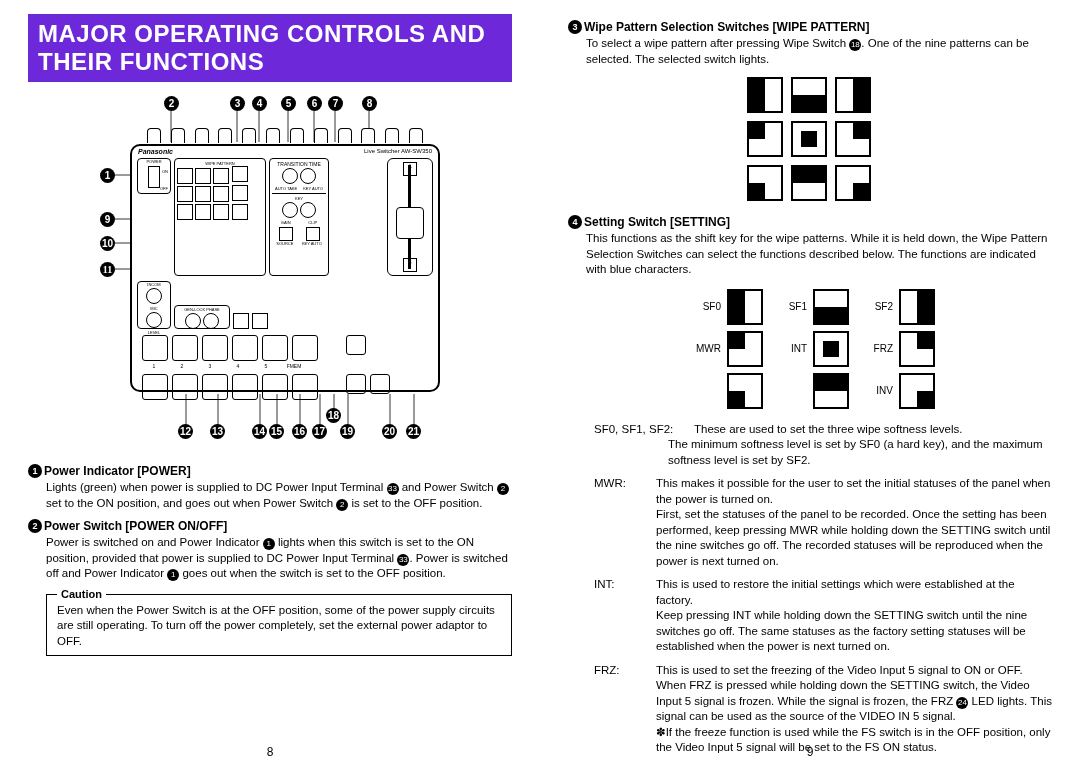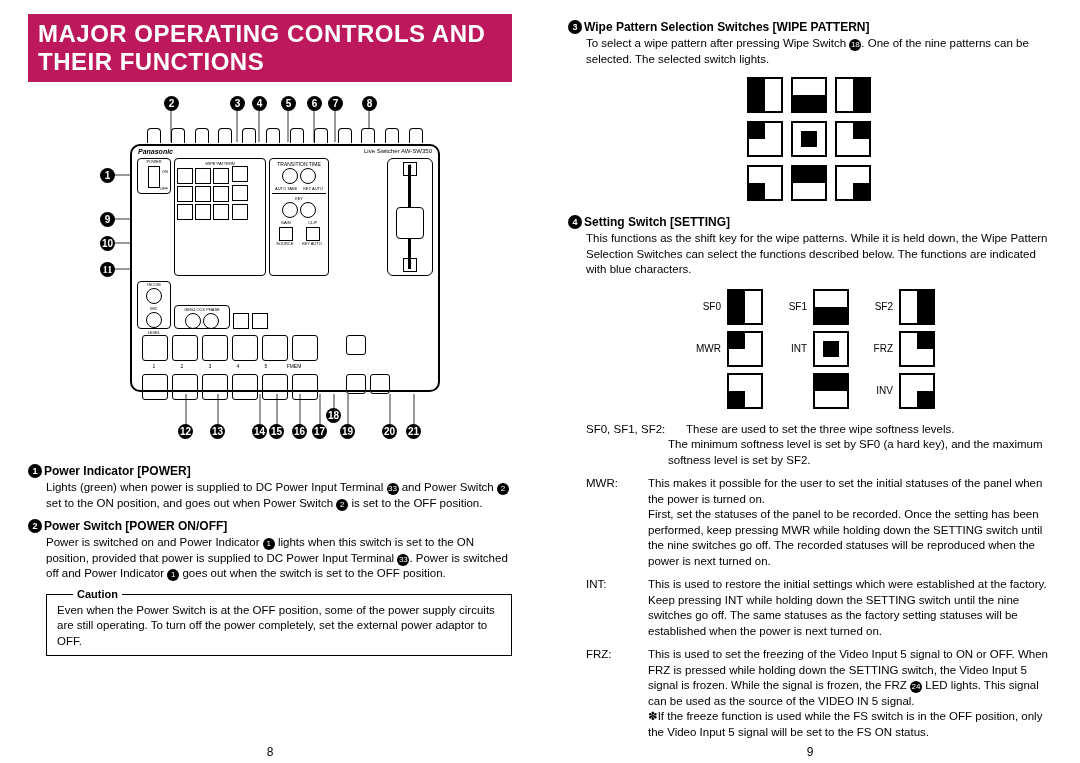--- a/index.html
+++ b/index.html
@@ -18,21 +18,21 @@
     width: 1080px;
     height: 763px;
   }
   .col {
     width: 540px;
     padding: 14px 28px 8px 28px;
     box-sizing: border-box;
     position: relative;
   }
   .banner {
-    background: #be185d;
+    background: #6d28d9;
     color: #fff;
     font-family: "Arial Narrow", Arial, sans-serif;
     font-stretch: condensed;
     font-weight: bold;
     font-size: 24px;
     padding: 6px 10px;
     letter-spacing: 0.5px;
     margin-bottom: 14px;
     display: inline-block;
   }
@@ -240,21 +240,20 @@
     line-height: 1.35;
   }
   .caution .label {
     position: absolute;
     top: -8px;
     left: 10px;
     background: #fff;
     padding: 0 4px;
     font-weight: bold;
     font-size: 11px;
-    margin-left: 16px;
   }
   .pagenum {
     position: absolute;
     bottom: 4px;
     width: 100%;
     left: 0;
     text-align: center;
     font-size: 12px;
   }
   
@@ -275,21 +274,21 @@
   .wipe-icons .lbl { font-size: 10px; text-align: right; padding-right: 2px; }
   .wipe-icon {
     width: 36px;
     height: 36px;
     border: 2px solid #000;
     position: relative;
     background: #fff;
     box-sizing: border-box;
   }
   .wipe-icon .f { position: absolute; background: #000; }
-  .definitions { margin-left: 18px; font-size: 11.5px; line-height: 1.35; }
+  .definitions { margin-left: 26px; font-size: 11.5px; line-height: 1.35; }
   .definitions .row { display: flex; margin-top: 8px; }
   .definitions .key { width: 62px; flex-shrink: 0; }
   .definitions .val { flex: 1; }
   .setting-sub { margin-left: 100px; font-size: 11.5px; line-height: 1.35; }
 </style>
 </head>
 <body>
 
 <div class="page-wrap">
 

